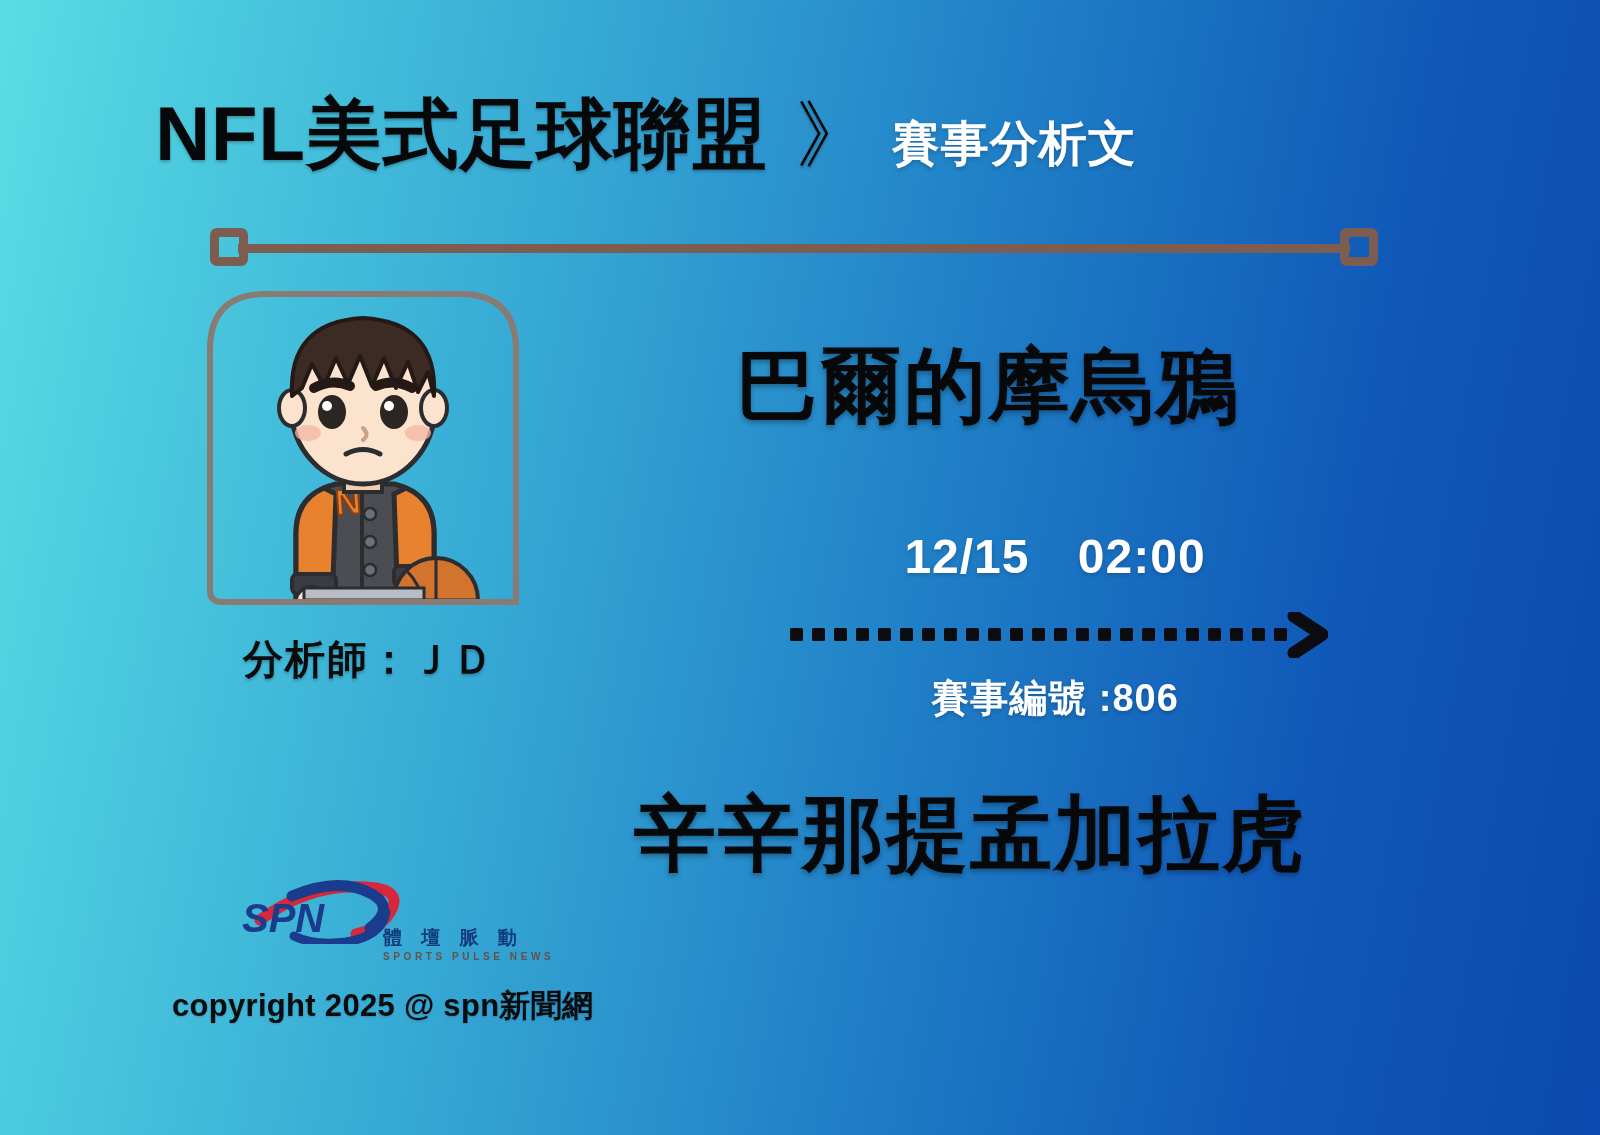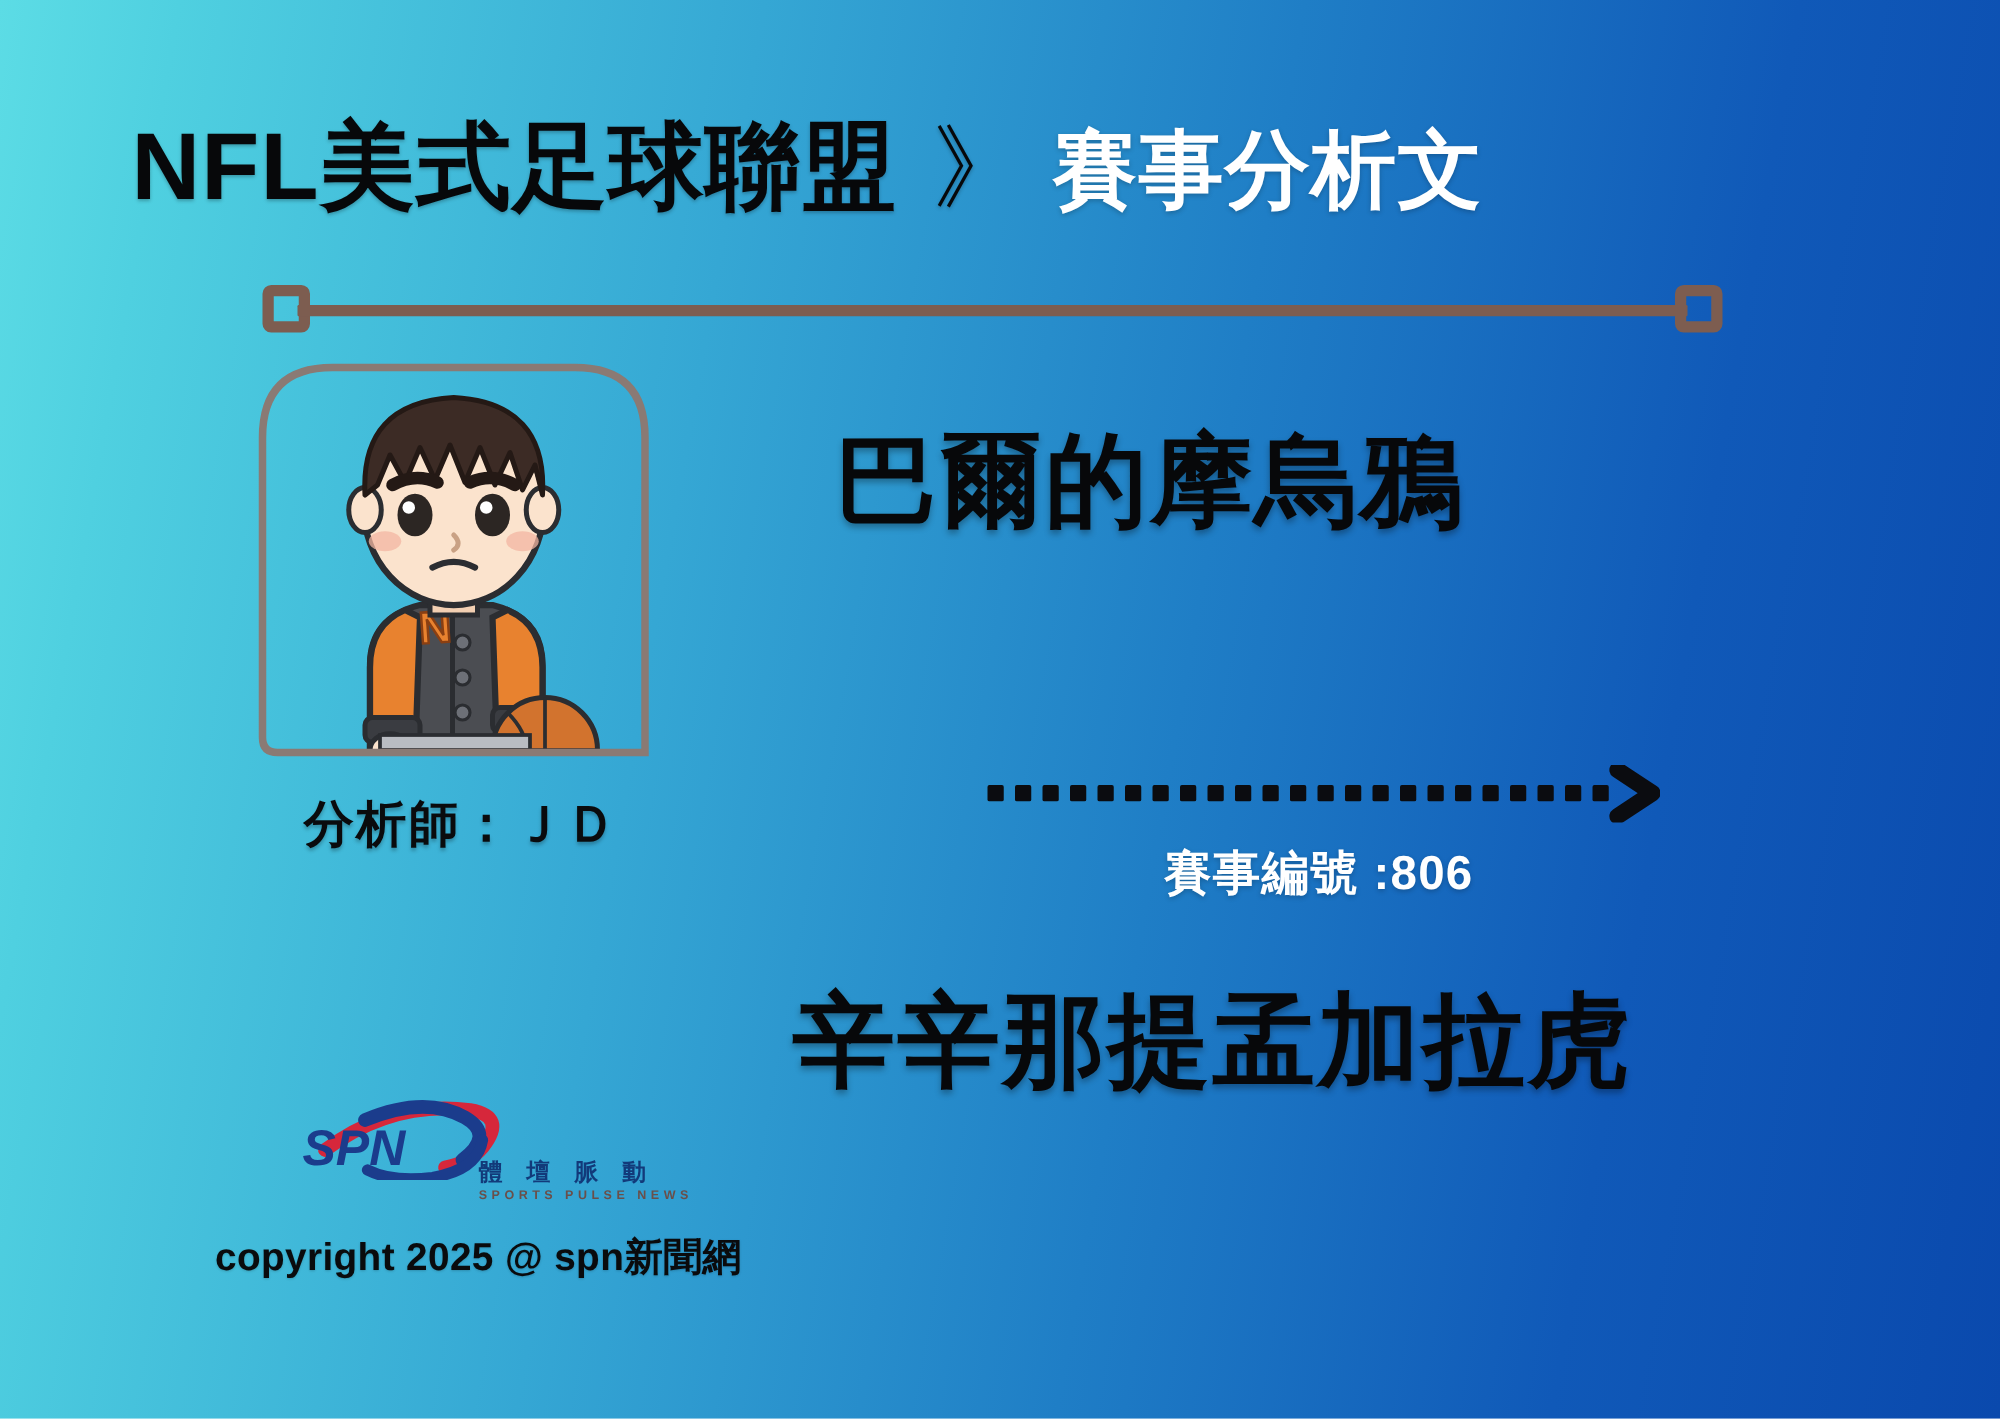--- a/index.html
+++ b/index.html
@@ -43,21 +43,21 @@
   .title-chevron {
     font-size: 74px;
     font-weight: 400;
     color: #07080a;
     line-height: 1.0;
     margin: 0 2px 0 8px;
     text-shadow: 0 2px 3px rgba(0,0,0,0.25);
   }
 
   .title-sub {
-    font-size: 68px;
+    font-size: 48px;
     font-weight: 700;
     color: #ffffff;
     letter-spacing: 1px;
     line-height: 1.0;
     white-space: nowrap;
     text-shadow: 0 2px 4px rgba(0,0,0,0.22);
   }
 
   
   #divider {
@@ -142,21 +142,21 @@
   .team-name {
     position: absolute;
     font-size: 82px;
     font-weight: 700;
     color: #07080a;
     letter-spacing: 2px;
     line-height: 1;
     white-space: nowrap;
     text-shadow: 0 3px 5px rgba(0,0,0,0.3);
   }
-  #team-home { left: 668px; top: 345px; }
+  #team-home { left: 736px; top: 345px; }
   #team-away { left: 634px; top: 793px; }
 
   #match-datetime {
     position: absolute;
     left: 770px;
     top: 529px;
     width: 570px;
     text-align: center;
     font-size: 48px;
     font-weight: 700;
@@ -306,20 +306,24 @@
       <path d="M6 62 Q6 6 62 6 L256 6 Q312 6 312 62 L312 314 L18 314 Q6 314 6 302 Z" fill="none" stroke="#8a7a74" stroke-width="6"></path>
     </svg>
   </div>
 
   <div class="analyst-label">分析師：ＪＤ</div>
 
 
 
   <div class="team-name" id="team-home">巴爾的摩烏鴉</div>
 
+  <div id="match-datetime">
+    <span>12/15</span>
+    <span class="time-part">02:00</span>
+  </div>
 
   <div id="dotted-arrow">
     <svg width="540" height="46" viewBox="0 0 540 46">
       <g fill="#0b0c10">
         <rect x="2" y="16" width="13" height="13" rx="1.5"></rect>
         <rect x="24" y="16" width="13" height="13" rx="1.5"></rect>
         <rect x="46" y="16" width="13" height="13" rx="1.5"></rect>
         <rect x="68" y="16" width="13" height="13" rx="1.5"></rect>
         <rect x="90" y="16" width="13" height="13" rx="1.5"></rect>
         <rect x="112" y="16" width="13" height="13" rx="1.5"></rect>

